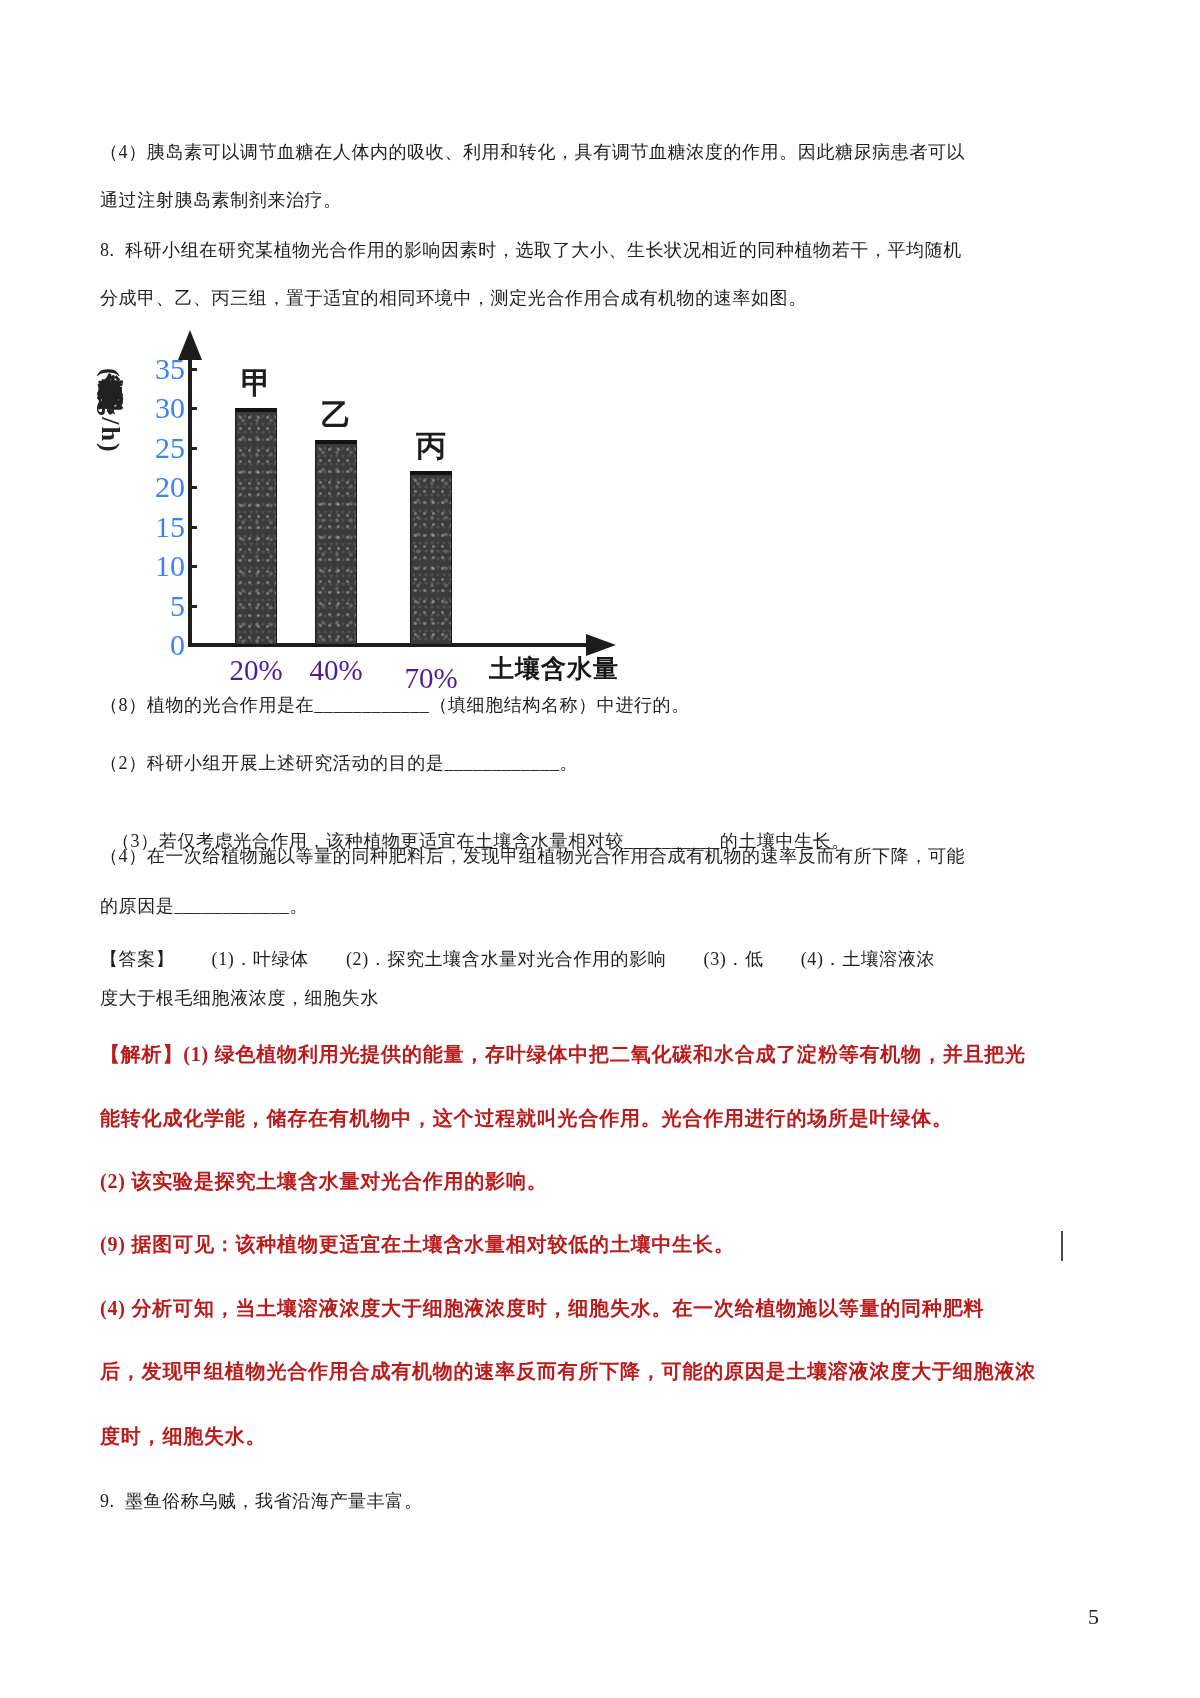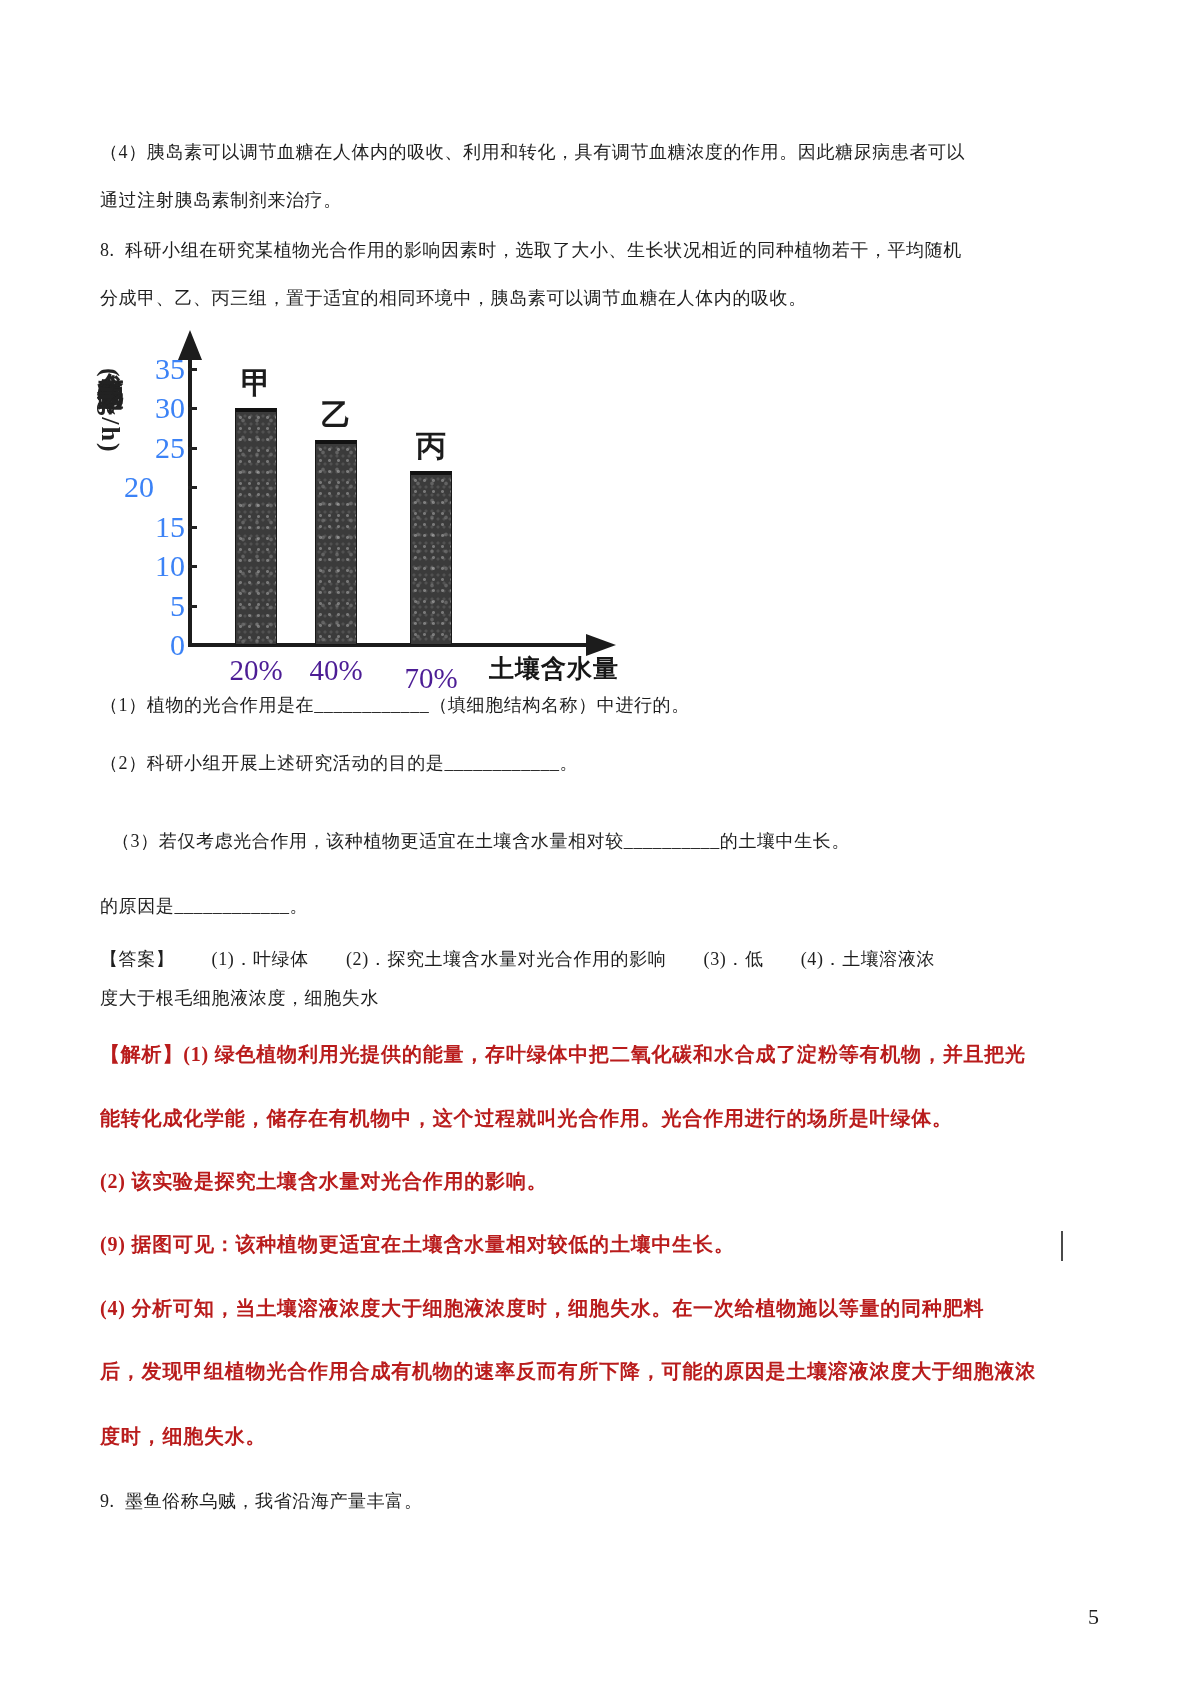--- a/index.html
+++ b/index.html
@@ -153,58 +153,59 @@
 </style>
 </head>
 <body>
 
 <div class="page">
 
   <div class="tl" style="top:137px;">（4）胰岛素可以调节血糖在人体内的吸收、利用和转化，具有调节血糖浓度的作用。因此糖尿病患者可以</div>
   <div class="tl" style="top:185px;">通过注射胰岛素制剂来治疗。</div>
 
   <div class="tl" style="top:235px;">8.  科研小组在研究某植物光合作用的影响因素时，选取了大小、生长状况相近的同种植物若干，平均随机</div>
-  <div class="tl" style="top:283px;">分成甲、乙、丙三组，置于适宜的相同环境中，胰岛素可以调节血糖在人体内的吸收。</div>
+  <div class="tl" style="top:283px;">分成甲、乙、丙三组，置于适宜的相同环境中，测定光合作用合成有机物的速率如图。</div>
 
   <div class="chart">
     <div class="chart-ylabel">合成有机物的速率(mg/h)</div>
     <div class="yarrow"></div>
     <div class="axis-v"></div>
     <div class="axis-h"></div>
     <div class="xarrow"></div>
     <div class="chart-xlabel">土壤含水量</div>
   <div class="ytick-label" style="top: 298px;">0</div>
       <div class="ytick-label" style="top: 258.5px;">5</div>
       <div class="ytick-mark" style="top: 274.5px;"></div>
       <div class="ytick-label" style="top: 219px;">10</div>
       <div class="ytick-mark" style="top: 235px;"></div>
       <div class="ytick-label" style="top: 179.5px;">15</div>
       <div class="ytick-mark" style="top: 195.5px;"></div>
-      <div class="ytick-label" style="top: 140px; text-align: center;">20</div>
+      <div class="ytick-label" style="top: 140px;">20</div>
       <div class="ytick-mark" style="top: 156px;"></div>
       <div class="ytick-label" style="top: 100.5px;">25</div>
       <div class="ytick-mark" style="top: 116.5px;"></div>
       <div class="ytick-label" style="top: 61px;">30</div>
       <div class="ytick-mark" style="top: 77px;"></div>
       <div class="ytick-label" style="top: 21.5px;">35</div>
       <div class="ytick-mark" style="top: 37.5px;"></div>
       <div class="bar" style="left: 142px; top: 78px; width: 42px; height: 237px; background-color: rgb(59, 59, 59);"></div>
       <div class="bar-label" style="left: 141px; top: 36px;">甲</div>
       <div class="xtick-label" style="left: 118px; top: 323px;">20%</div>
       <div class="bar" style="left: 222px; top: 110px; width: 42px; height: 205px; background-color: rgb(59, 59, 59);"></div>
       <div class="bar-label" style="left: 221px; top: 68px;">乙</div>
       <div class="xtick-label" style="left: 198px; top: 323px;">40%</div>
       <div class="bar" style="left: 317px; top: 141px; width: 42px; height: 174px; background-color: rgb(59, 59, 59);"></div>
       <div class="bar-label" style="left: 316px; top: 99px;">丙</div>
       <div class="xtick-label" style="left: 293px; top: 331px;">70%</div>
     </div>
 
-  <div class="tl" style="top:690px;">（1）植物的光合作用是在____________（填细胞结构名称）中进行的。</div>
+  <div class="tl" style="top:690px;">（8）植物的光合作用是在____________（填细胞结构名称）中进行的。</div>
   <div class="tl" style="top:748px;">（2）科研小组开展上述研究活动的目的是____________。</div>
   <div class="tl" style="top:826px;margin-left:12px;">（3）若仅考虑光合作用，该种植物更适宜在土壤含水量相对较__________的土壤中生长。</div>
+  <div class="tl" style="top:841px;">（4）在一次给植物施以等量的同种肥料后，发现甲组植物光合作用合成有机物的速率反而有所下降，可能</div>
   <div class="tl" style="top:891px;">的原因是____________。</div>
 
   <div class="tl" style="top:936px;margin-top:8px;">【答案】　　(1)．叶绿体　　(2)．探究土壤含水量对光合作用的影响　　(3)．低　　(4)．土壤溶液浓</div>
   <div class="tl" style="top:983px;">度大于根毛细胞液浓度，细胞失水</div>
 
   <div class="tl red" style="top:1039px;">【解析】(1) 绿色植物利用光提供的能量，存叶绿体中把二氧化碳和水合成了淀粉等有机物，并且把光</div>
   <div class="tl red" style="top:1103px;">能转化成化学能，储存在有机物中，这个过程就叫光合作用。光合作用进行的场所是叶绿体。</div>
   <div class="tl red" style="top:1166px;">(2) 该实验是探究土壤含水量对光合作用的影响。</div>
   <div class="tl red" style="top:1229px;">(9) 据图可见：该种植物更适宜在土壤含水量相对较低的土壤中生长。</div>
   <div class="tl red" style="top:1293px;">(4) 分析可知，当土壤溶液浓度大于细胞液浓度时，细胞失水。在一次给植物施以等量的同种肥料</div>

